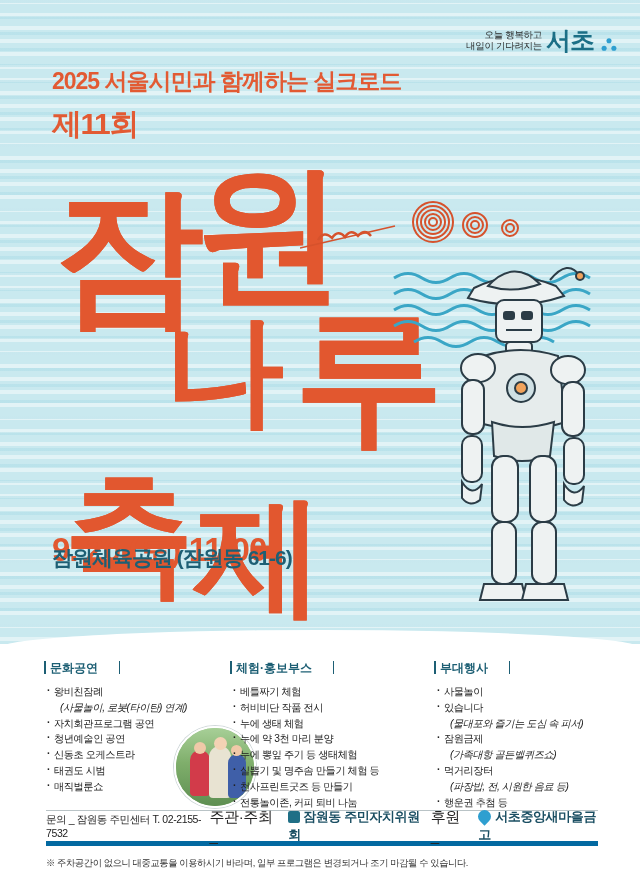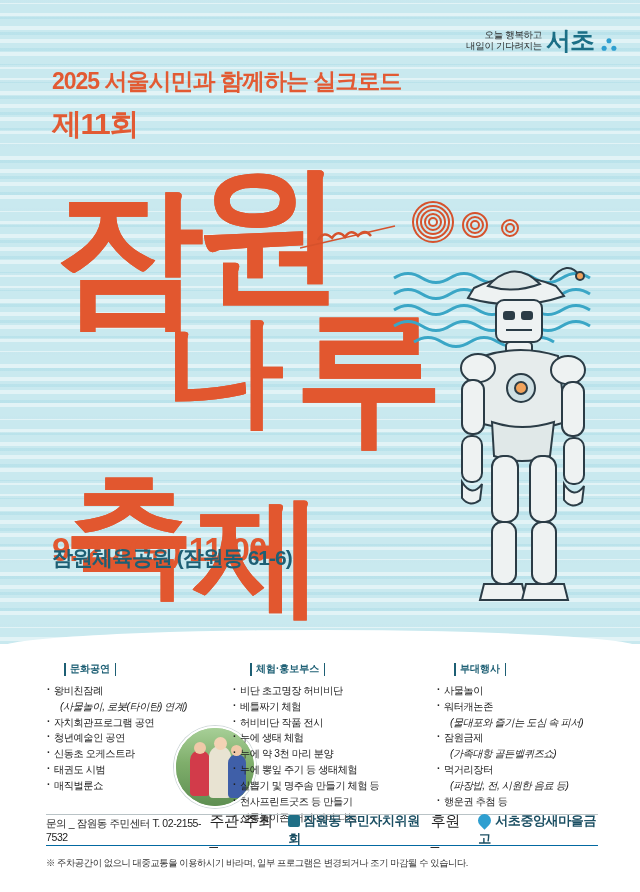--- a/index.html
+++ b/index.html
@@ -118,23 +118,23 @@
   
   .robot{position:absolute;right:18px;bottom:250px;width:200px;height:420px;}
 
   
   .cols{
     position:absolute;left:46px;top:14px;width:552px;
     display:flex;gap:14px;
   }
   .col{flex:0 0 auto;}
   .col-h{
-    font-size:10px;font-weight:bold;color:#1d5f74;
-    padding:0 4px 3px 4px;margin-bottom:4px;
-    display:inline-block;position:relative;margin-left:20px;
+    font-size:12px;font-weight:bold;color:#1d5f74;
+    padding:0 20px 3px 4px;margin-bottom:4px;
+    display:inline-block;position:relative;
   }
   .col-h:before,.col-h:after{
     content:"";position:absolute;top:1px;width:1.5px;height:13px;background:#1d5f74;
   }
   .col-h:before{left:-2px;}
   .col-h:after{right:-2px;}
   .col ul{list-style:none;margin:0;padding:0;}
   .col li{
     font-size:10.2px;color:#222;line-height:1.55;letter-spacing:-0.4px;
     padding-left:8px;position:relative;white-space:nowrap;
@@ -156,21 +156,21 @@
   .photo .p-sky{position:absolute;inset:0;background:linear-gradient(#a7cf97 0%,#7fae6b 45%,#5e8f52 100%);}
   .photo .p-f1{position:absolute;left:14px;top:22px;width:20px;height:46px;background:#d23b4a;border-radius:10px 10px 4px 4px;}
   .photo .p-f2{position:absolute;left:33px;top:18px;width:22px;height:52px;background:#e8e3d2;border-radius:11px 11px 4px 4px;}
   .photo .p-f3{position:absolute;left:52px;top:26px;width:18px;height:44px;background:#3f5fa8;border-radius:9px 9px 4px 4px;}
   .photo .p-h1{position:absolute;left:18px;top:14px;width:12px;height:12px;border-radius:50%;background:#f0c9a8;}
   .photo .p-h2{position:absolute;left:38px;top:9px;width:13px;height:13px;border-radius:50%;background:#f3d2b4;}
   .photo .p-h3{position:absolute;left:55px;top:17px;width:11px;height:11px;border-radius:50%;background:#f0c9a8;}
 
   .footbar{
     position:absolute;left:46px;right:42px;bottom:46px;height:30px;
-    border-top:1px solid #b9c3c6;border-bottom:1px solid #0369a1;
+    border-top:1px solid #b9c3c6;border-bottom:5px solid #0369a1;
     display:flex;align-items:center;justify-content:flex-end;
   }
   .fb-left{font-size:10.5px;color:#222;letter-spacing:-0.4px;}
   .fb-right{margin-left:auto;display:flex;align-items:center;gap:10px;}
   .fb-lbl{font-size:15px;color:#222;letter-spacing:-0.4px;}
   .fb-org{font-size:13px;color:#1b4f63;font-weight:bold;letter-spacing:-0.4px;}
   .fb-mark{
     display:inline-block;width:12px;height:12px;background:#1f6f86;border-radius:2px;margin-right:3px;
     vertical-align:-2px;
   }
@@ -320,37 +320,36 @@
             <div class="p-f3"></div>
           <div class="p-h1"></div>
             <div class="p-h2"></div>
             <div class="p-h3"></div>
         </div>
       </div>
 
       <div class="col col2">
         <div class="col-h">체험·홍보부스</div>
         <ul>
-          <li>비단 초고명장 허비비단</li>
           <li>베틀짜기 체험</li>
           <li>허비비단 작품 전시</li>
           <li>누에 생태 체험</li>
           <li>누에 약 3천 마리 분양</li>
           <li>누에 뽕잎 주기 등 생태체험</li>
           <li>실뽑기 및 명주솜 만들기 체험 등</li>
           <li>천사프린트굿즈 등 만들기</li>
           <li>전통놀이존, 커피 퇴비 나눔</li>
         </ul>
       </div>
 
       <div class="col col3">
         <div class="col-h">부대행사</div>
         <ul>
           <li>사물놀이</li>
-          <li>워터캐논존</li>
+          <li>있습니다</li>
           <li class="sub">(물대포와 즐기는 도심 속 피서)</li>
           <li>잠원금제</li>
           <li class="sub">(가족대항 골든벨퀴즈쇼)</li>
           <li>먹거리장터</li>
           <li class="sub">(파장밥, 전, 시원한 음료 등)</li>
           <li>행운권 추첨 등</li>
         </ul>
       </div>
 
     </div>

